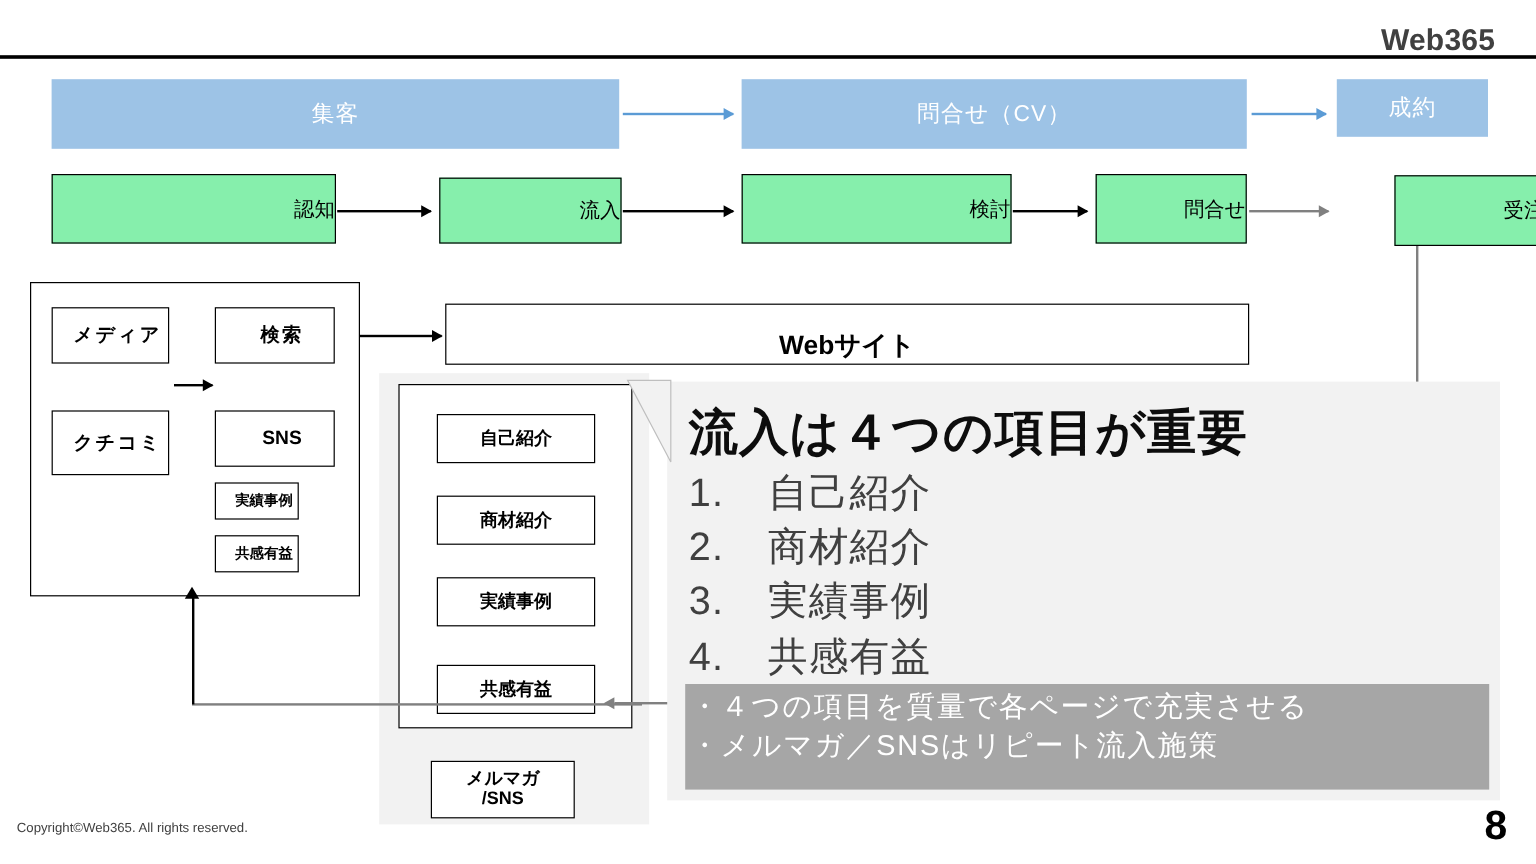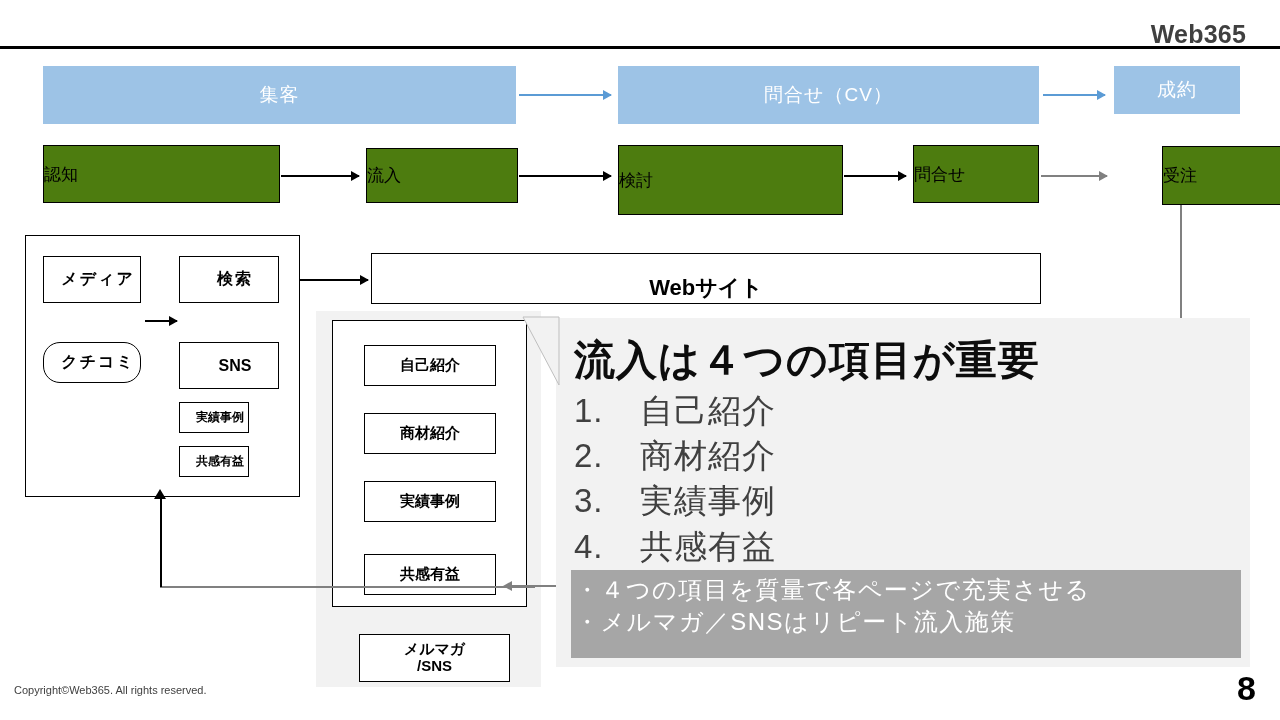--- a/index.html
+++ b/index.html
@@ -44,27 +44,27 @@
   #band-arrow-2{left:1043px;width:62px;}
   .band-arrow::after{
     content:"";position:absolute;right:-1px;top:-4px;
     border-left:9px solid #5b9bd5;
     border-top:5px solid transparent;
     border-bottom:5px solid transparent;
   }
 
   
   .fbox{
-    position:absolute;border:1.6px solid #000;background:#4d7c0f;
-    display:flex;align-items:center;justify-content:flex-start;
+    position:absolute;border:1.6px solid #000;background:#86efac;
+    display:flex;align-items:center;justify-content:flex-end;
     font-size:17px;box-sizing:border-box;
   }
   #f-1{left:43px;top:145px;width:237px;height:58px;}
   #f-2{left:366px;top:148px;width:152px;height:55px;}
-  #f-3{left:618px;top:145px;width:225px;height:70px;}
+  #f-3{left:618px;top:145px;width:225px;height:58px;}
   #f-4{left:913px;top:145px;width:126px;height:58px;}
   #f-5{left:1114px;top:146px;width:126px;height:59px;margin-left:48px;}
 
   .f-arrow{position:absolute;height:1.6px;background:#000;}
   #f-arrow-1{left:281px;top:175px;width:78px;}
   #f-arrow-2{left:519px;top:175px;width:92px;}
   #f-arrow-3{left:844px;top:175px;width:62px;}
   #f-arrow-4{left:1041px;top:175px;width:66px;background:#808080;height:1.6px;}
   .f-arrow::after{
     content:"";position:absolute;right:-1px;top:-4px;
@@ -85,21 +85,21 @@
     position:absolute;left:25px;top:235px;width:275px;height:262px;
     border:1.6px solid #000;background:#fff;box-sizing:border-box;
   }
   .cbox{
     position:absolute;border:1.8px solid #000;background:#fff;
     display:flex;align-items:center;justify-content:center;
     font-weight:bold;font-size:16px;box-sizing:border-box;padding-left:12px;
   }
   #c-media{left:43px;top:256px;width:98px;height:47px;letter-spacing:2px;}
   #c-search{left:179px;top:256px;width:100px;height:47px;letter-spacing:2px;}
-  #c-kuchikomi{left:43px;top:342px;width:98px;height:41px;letter-spacing:2px;border-radius:17px;}
+  #c-kuchikomi{left:43px;top:342px;width:98px;height:54px;letter-spacing:2px;}
   #c-sns{left:179px;top:342px;width:100px;height:47px;}
   #c-jisseki{left:179px;top:402px;width:70px;height:31px;font-size:12px;}
   #c-kyokan{left:179px;top:446px;width:70px;height:31px;font-size:12px;}
 
   #c-inner-arrow{
     position:absolute;left:145px;top:320px;width:32px;height:1.8px;background:#000;
   }
   #c-inner-arrow::after{
     content:"";position:absolute;right:-1px;top:-4px;
     border-left:9px solid #000;
@@ -137,21 +137,21 @@
     position:absolute;left:364px;width:132px;height:41px;
     border:1.8px solid #000;background:#fff;
     display:flex;align-items:center;justify-content:center;
     font-weight:bold;font-size:15px;box-sizing:border-box;
   }
   #p-1{top:345px;}
   #p-2{top:413px;}
   #p-3{top:481px;}
   #p-4{top:554px;}
   #p-mail{
-    position:absolute;left:359px;top:634px;width:151px;height:48px;
+    position:absolute;left:359px;top:634px;width:120px;height:48px;
     border:1.8px solid #000;background:#fff;
     display:flex;flex-direction:column;align-items:center;justify-content:center;
     font-weight:bold;font-size:15px;line-height:1.12;box-sizing:border-box;
   }
 
   
   #panel-in-arrow{
     position:absolute;left:512px;top:585px;width:52px;height:2px;background:#808080;
   }
   #panel-in-arrow::before{

